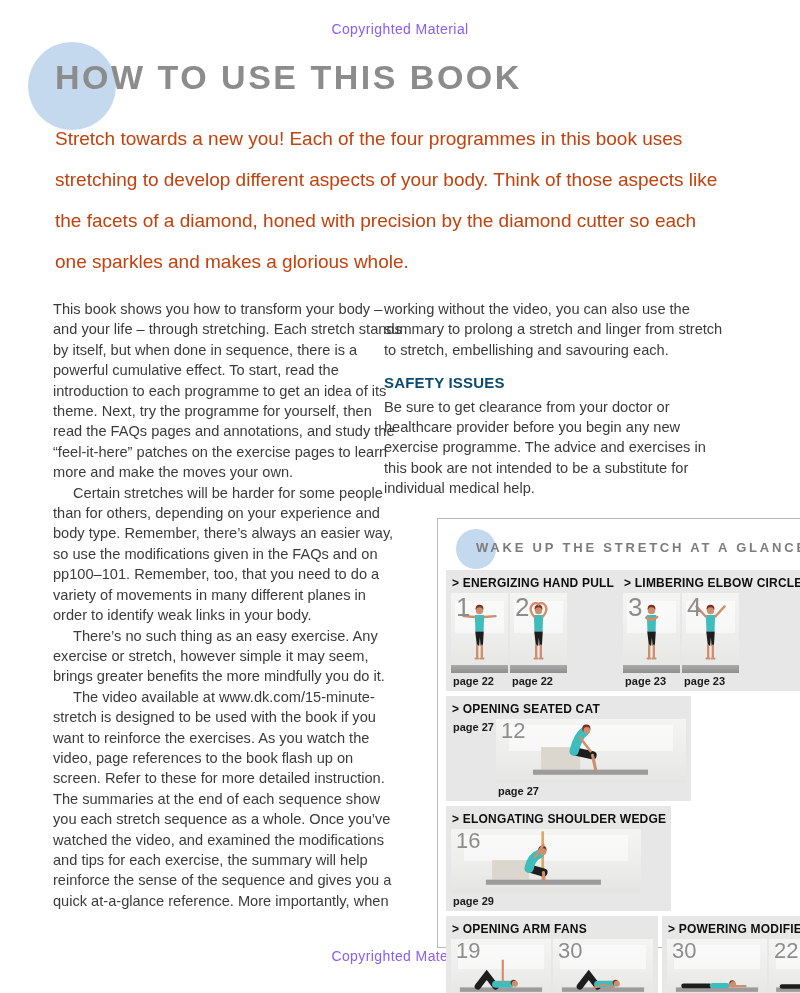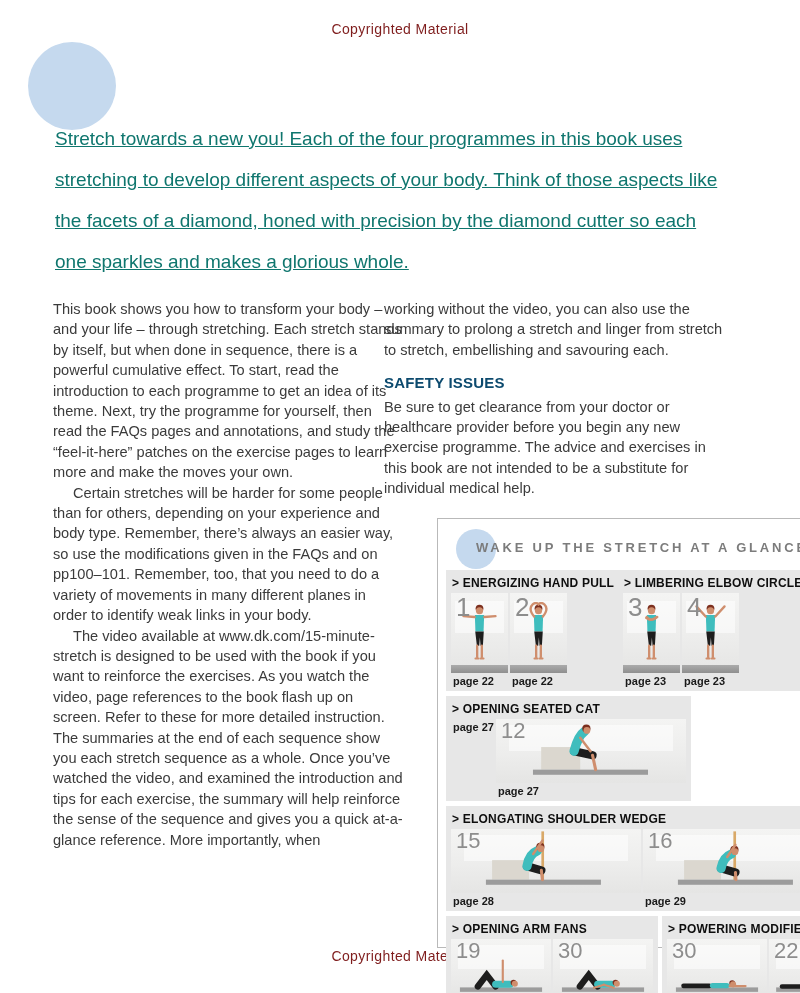--- a/index.html
+++ b/index.html
@@ -1,29 +1,29 @@
 <!DOCTYPE html>
 <html><head>
 <meta charset="utf-8">
 <style>
   * { margin:0; padding:0; box-sizing:border-box; }
   html,body { background:#ffffff; }
   body { font-family:"Liberation Sans", sans-serif; }
   .page { position:relative; width:800px; height:993px; background:#fff; overflow:hidden; margin:0 auto; }
 
-  .watermark { position:absolute; width:100%; text-align:center; color:#7f1d1d; font-size:14px; letter-spacing:0.4px; }
+  .watermark { position:absolute; width:100%; text-align:center; color:#8b5cf6; font-size:14px; letter-spacing:0.4px; }
   .watermark.top { top:21px; }
   .watermark.bottom { top:948px; }
 
   .accent-circle { position:absolute; border-radius:50%; background:#c5d9ee; }
   .accent-circle.title-c { left:28px; top:42px; width:88px; height:88px; }
 
   .page-title { position:absolute; left:55px; top:58px; font-size:34px; font-weight:bold; letter-spacing:2.5px; color:#8c8c8c; }
 
-  .intro { position:absolute; left:55px; top:118px; width:668px; font-size:19px; line-height:41px; color:#0f766e;text-decoration:underline; }
+  .intro { position:absolute; left:55px; top:118px; width:668px; font-size:19px; line-height:41px; color:#c2410c; }
 
   .col { position:absolute; top:299px; font-size:14.6px; line-height:20.4px; color:#3b3b3b; }
   .col.left  { left:53px;  width:350px; }
   .col.right { left:384px; width:348px; }
   .col p.indent { text-indent:20px; }
   .col h2 { font-size:15px; font-weight:bold; color:#0c4a6e; margin:13px 0 3px 0; letter-spacing:0.2px; }
 
   
   .glance { position:absolute; left:437px; top:518px; width:540px; height:430px;
             background:#fff; border:1px solid #b9b9b9; padding:8px; }
@@ -56,28 +56,30 @@
   .strip-pair { display:flex; gap:4px; }
 </style>
 </head>
 <body>
 
 <div class="page">
 
   <div class="watermark top">Copyrighted Material</div>
 
   <div class="accent-circle title-c"></div>
+  <h1 class="page-title">HOW TO USE THIS BOOK</h1>
 
   <p class="intro">Stretch towards a new you! Each of the four programmes in this book uses stretching to develop different aspects of your body. Think of those aspects like the facets of a diamond, honed with precision by the diamond cutter so each one sparkles and makes a glorious whole.</p>
 
   <div class="col left">
     <p>This book shows you how to transform your body – and your life – through stretching. Each stretch stands by itself, but when done in sequence, there is a powerful cumulative effect. To start, read the introduction to each programme to get an idea of its theme. Next, try the programme for yourself, then read the FAQs pages and annotations, and study the “feel-it-here” patches on the exercise pages to learn more and make the moves your own.</p>
     <p class="indent">Certain stretches will be harder for some people than for others, depending on your experience and body type. Remember, there’s always an easier way, so use the modifications given in the FAQs and on pp100–101. Remember, too, that you need to do a variety of movements in many different planes in order to identify weak links in your body.</p>
+    <p class="indent">There’s no such thing as an easy exercise. Any exercise or stretch, however simple it may seem, brings greater benefits the more mindfully you do it.</p>
     <p class="indent">The video available at www.dk.com/15-minute-stretch is designed to be used with the book if you want to reinforce the exercises. As you watch the video, page references to the book flash up on screen. Refer to these for more detailed instruction.</p>
-    <p>The summaries at the end of each sequence show you each stretch sequence as a whole. Once you’ve watched the video, and examined the introduction and tips for each exercise, the summary will help reinforce the sense of the sequence and gives you a quick at-a-glance reference. More importantly, when</p>
+    <p>The summaries at the end of each sequence show you each stretch sequence as a whole. Once you’ve watched the video, and examined the modifications and tips for each exercise, the summary will help reinforce the sense of the sequence and gives you a quick at-a-glance reference. More importantly, when</p>
   </div>
 
   <div class="col right">
     <p>working without the video, you can also use the summary to prolong a stretch and linger from stretch to stretch, embellishing and savouring each.</p>
     <h2>SAFETY ISSUES</h2>
     <p>Be sure to get clearance from your doctor or healthcare provider before you begin any new exercise programme. The advice and exercises in this book are not intended to be a substitute for individual medical help.</p>
   </div>
 
   <div class="watermark bottom">Copyrighted Material</div>
 
@@ -236,37 +238,20 @@
               </svg>
           </div>
           <div class="page-ref">page 27</div>
         </div>
       </div>
     </div>
 
     <div class="strip">
       <div class="strip-label">&gt; ELONGATING SHOULDER WEDGE</div>
       <div class="thumbs">
-        <div class="cell">
-          <div class="thumb wide">
-            <span class="num">15</span>
-            <svg class="fig" viewBox="0 0 185 62" preserveAspectRatio="xMidYMax meet">
-                <rect x="88" y="2" width="2.6" height="50" fill="#d9a968"></rect>
-                <rect x="40" y="30" width="36" height="19" fill="#dbd7cf"></rect>
-                <rect x="34" y="49" width="112" height="5" fill="#9c9c9c"></rect>
-                <path d="M74,36 L88,40" stroke="#1d1d1d" stroke-width="8" stroke-linecap="round"></path>
-                <path d="M88,40 L89,49" stroke="#cf8e6d" stroke-width="3" stroke-linecap="round"></path>
-                <path d="M74,36 Q76,24 84,21" stroke="#3fbdbd" stroke-width="9" fill="none" stroke-linecap="round"></path>
-                <circle cx="87" cy="17" r="4" fill="#7c2f1e"></circle>
-                <circle cx="87.5" cy="18.8" r="3.3" fill="#cf8e6d"></circle>
-                <path d="M80,24 L89,11" stroke="#cf8e6d" stroke-width="2.4" stroke-linecap="round" fill="none"></path>
-              </svg>
-          </div>
-          <div class="page-ref">page 28</div>
-        </div>
         <div class="cell">
           <div class="thumb wide">
             <span class="num">16</span>
             <svg class="fig" viewBox="0 0 185 62" preserveAspectRatio="xMidYMax meet">
                 <rect x="88" y="2" width="2.6" height="50" fill="#d9a968"></rect>
                 <rect x="40" y="30" width="36" height="19" fill="#dbd7cf"></rect>
                 <rect x="34" y="49" width="112" height="5" fill="#9c9c9c"></rect>
                 <path d="M76,38 L90,42" stroke="#1d1d1d" stroke-width="8" stroke-linecap="round"></path>
                 <path d="M90,42 L90.5,49" stroke="#cf8e6d" stroke-width="3" stroke-linecap="round"></path>
                 <path d="M76,38 Q78,27 86,24" stroke="#3fbdbd" stroke-width="9" fill="none" stroke-linecap="round"></path>

